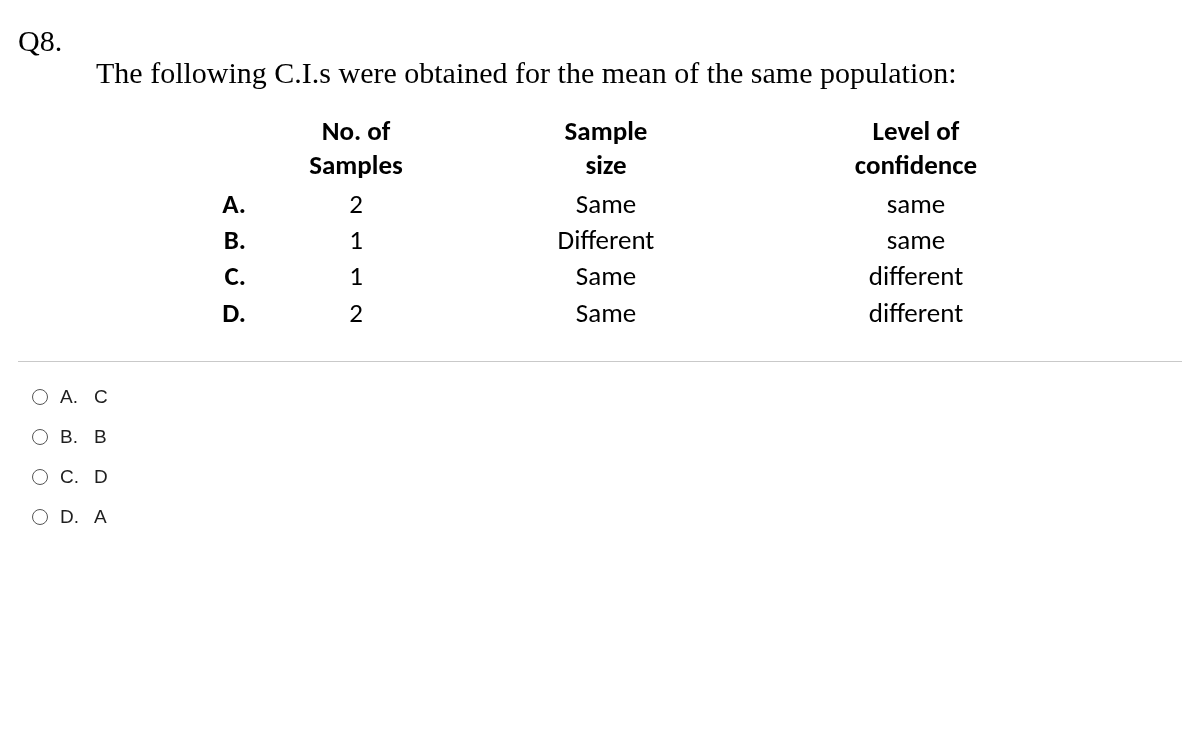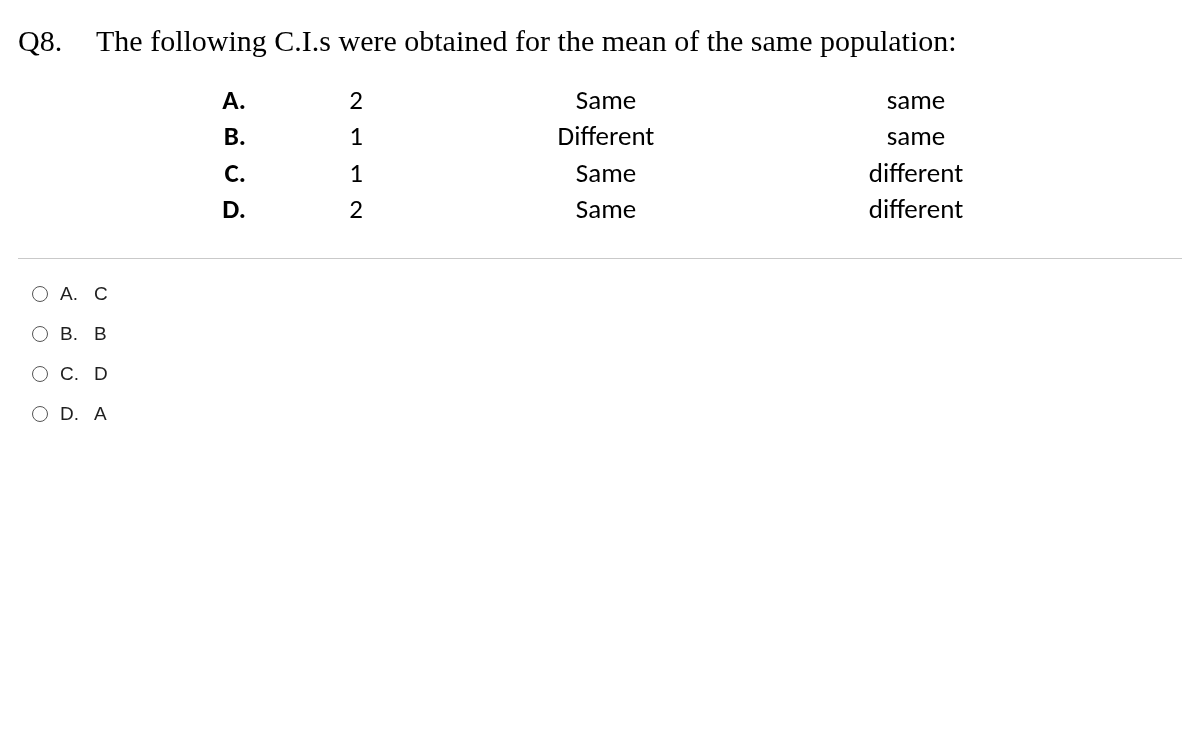--- a/index.html
+++ b/index.html
@@ -23,20 +23,21 @@
     }
     .question-num {
       flex-shrink: 0;
       min-width: 58px;
     }
     .question-body {
       flex: 1;
     }
     .question-text {
       margin-bottom: 20px;
+      margin-top: 32px;
     }
     .intervals {
       margin-left: 160px;
       margin-bottom: 26px;
     }
     .identify {
       margin-bottom: 26px;
     }
     .table-wrap {
       font-family: Calibri, Arial, sans-serif;
@@ -96,20 +97,35 @@
   </style>
 </head>
 <body>
 
 <div class="question-block">
   <div class="question-num">Q8.</div>
   <div class="question-body">
     <div class="question-text">The following C.I.s were obtained for the mean of the same population:</div>
 
     <div class="table-wrap">
+      <div class="thead">
+        <div class="col-label"></div>
+        <div class="col-samples">
+          <div>No. of</div>
+          <div>Samples</div>
+        </div>
+        <div class="col-size">
+          <div>Sample</div>
+          <div>size</div>
+        </div>
+        <div class="col-conf">
+          <div>Level of</div>
+          <div>confidence</div>
+        </div>
+      </div>
 
       <div class="trow">
         <div class="col-label">A.</div>
         <div class="col-samples">2</div>
         <div class="col-size">Same</div>
         <div class="col-conf">same</div>
       </div>
       <div class="trow">
         <div class="col-label">B.</div>
         <div class="col-samples">1</div>

